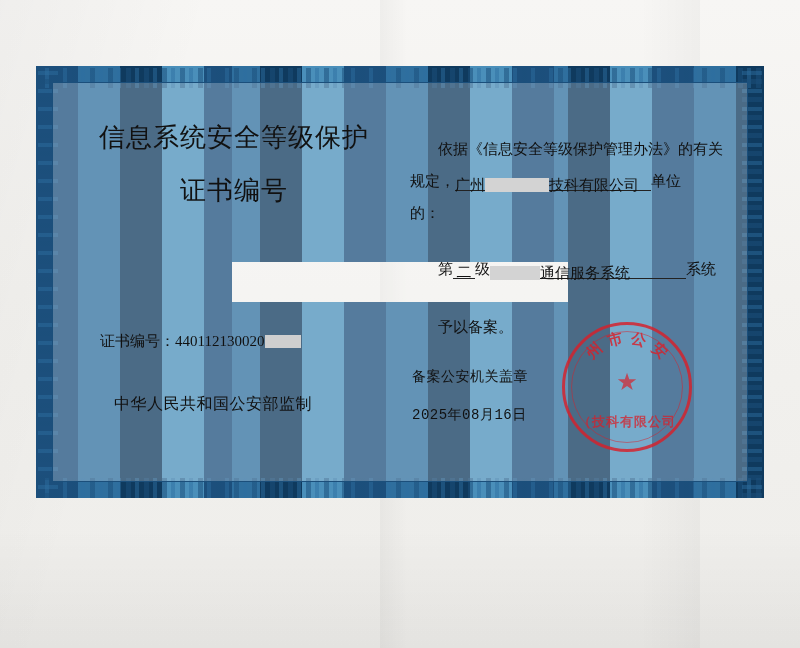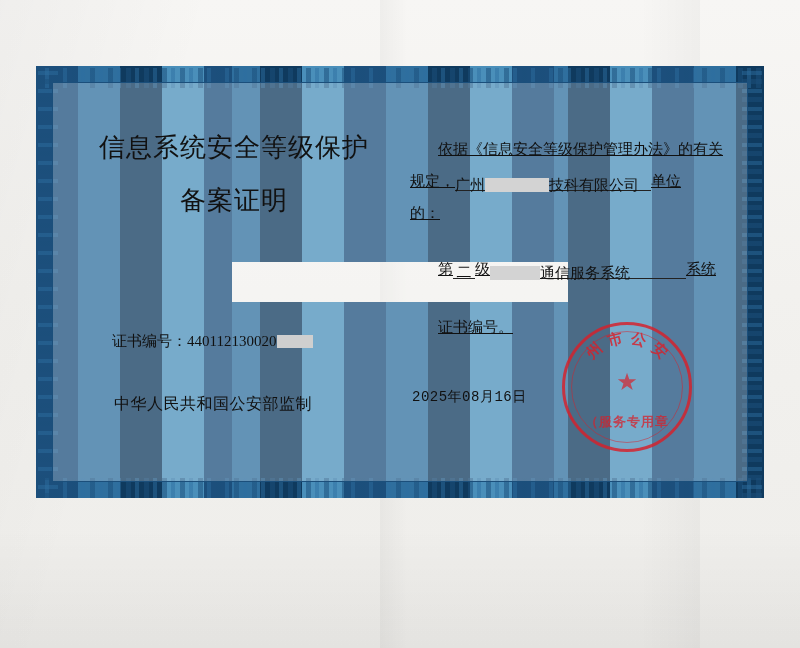--- a/index.html
+++ b/index.html
@@ -112,42 +112,42 @@
     position: absolute;
     left: 52px;
     top: 82px;
     width: 696px;
     height: 400px;
   }
 
   .title-block {
     position: absolute;
     left: 32px;
-    top: 48px;
+    top: 38px;
     width: 300px;
     text-align: center;
   }
   .title-line1 {
     font-size: 26px;
     letter-spacing: 1px;
     color: #111;
     white-space: nowrap;
     font-family: "Liberation Serif", serif;
   }
   .title-line2 {
     font-size: 26px;
     letter-spacing: 1px;
     color: #111;
     margin-top: 18px;
     font-family: "Liberation Serif", serif;
   }
 
   .cert-no {
     position: absolute;
-    left: 60px;
+    left: 48px;
     top: 250px;
     font-size: 15px;
     color: #111;
     white-space: nowrap;
   }
   .cert-no .redact {
     display: inline-block;
     width: 36px;
     height: 13px;
     background: #cfcfcf;
@@ -171,21 +171,20 @@
     left: 358px;
     top: 52px;
     width: 310px;
     font-size: 15px;
     line-height: 30px;
     color: #111;
   }
   .body .row {
     position: relative;
     white-space: nowrap;
-    text-decoration: underline;
   }
   .redact-bar {
     display: inline-block;
     background: #d3d3d3;
     height: 14px;
     vertical-align: -2px;
   }
 
   .row-1 { margin-left: 28px; }
   .row-2 { margin-top: 2px; }
@@ -325,21 +324,21 @@
   <div class="frame-ornament-top"></div>
   <div class="frame-ornament-bottom"></div>
   <div class="frame-ornament-left"></div>
   <div class="frame-ornament-right"></div>
   <div class="frame-inner"></div>
 
   <div class="content">
 
     <div class="title-block">
       <div class="title-line1">信息系统安全等级保护</div>
-      <div class="title-line2">备案证明</div>
+      <div class="title-line2">证书编号</div>
     </div>
 
     <div class="cert-no">
       <span>证书编号：</span><span>440112130020</span><span class="redact"></span>
     </div>
 
     <div class="issuer">中华人民共和国公安部监制</div>
 
     <div class="body">
 
@@ -352,34 +351,35 @@
       </div>
 
       <div class="row row-3">
         <span>的：</span>
       </div>
 
       <div class="row row-level">
         <span>第</span><span class="uline-level"><span class="txt">二</span></span><span>级</span><span class="uline-system"><span class="txt"><span class="redact-bar" style="width:50px;"></span><span>通信服务系统</span></span></span><span>系统</span>
       </div>
 
-      <div class="row row-close">证书编号。</div>
+      <div class="row row-close">予以备案。</div>
     </div>
 
     <div class="sign-area">
+      <div class="sign-line">备案公安机关盖章</div>
       <div class="sign-date">2025年08月16日</div>
     </div>
 
   </div>
 
   <div class="seal">
     <div class="seal-arc-text">
       <span style="transform: rotate(-42deg);">州</span>
       <span style="transform: rotate(-14deg);">市</span>
       <span style="transform: rotate(14deg);">公</span>
       <span style="transform: rotate(42deg);">安</span>
     </div>
     <div class="seal-star">★</div>
-    <div class="seal-bottom-text">（服务专用章</div>
+    <div class="seal-bottom-text">（技科有限公司</div>
   </div>
 
   <div class="shade-bottom"></div>
 </div>
 
 </body></html>

